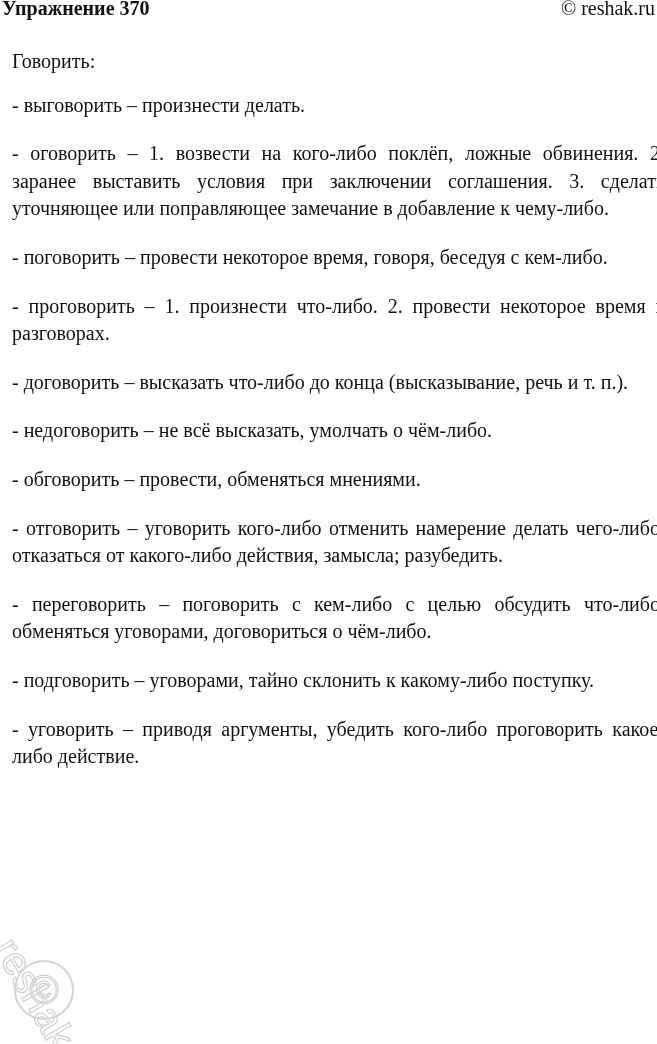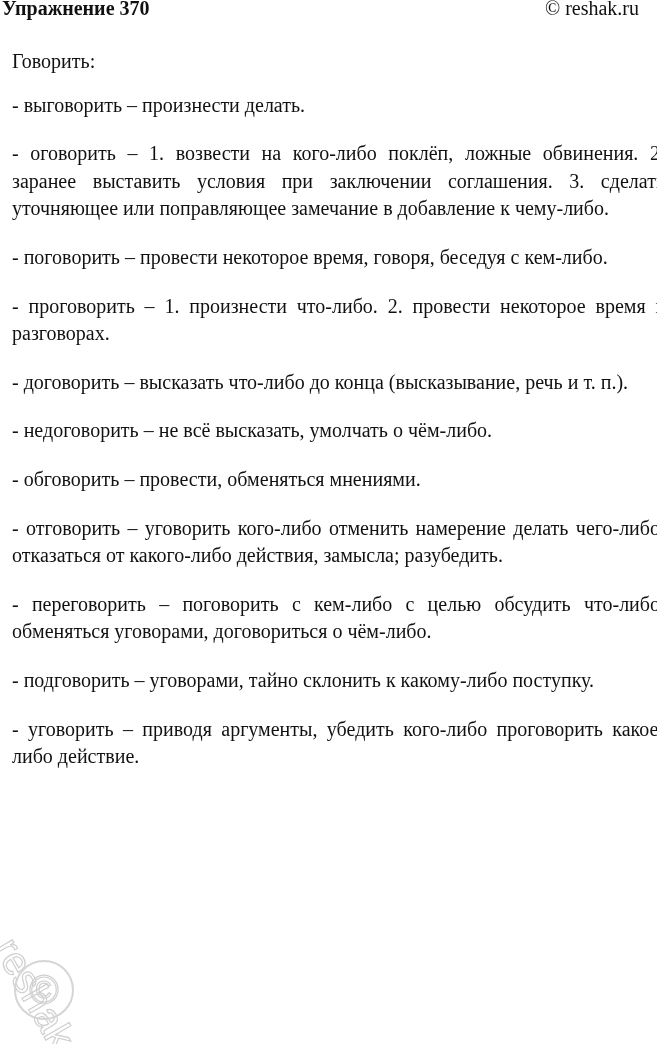--- a/index.html
+++ b/index.html
@@ -1,21 +1,21 @@
 <!DOCTYPE html>
 <html><head>
 <meta charset="utf-8">
 <style>
   html, body { margin: 0; padding: 0; background: #ffffff; }
   body {
     width: 657px; height: 1044px; overflow: hidden; position: relative;
     font-family: "Liberation Serif", serif; color: #111111;
   }
   .header {
-    position: absolute; top: 0; left: 2px; right: 18px; height: 22px;
+    position: absolute; top: 0; left: 2px; right: 2px; height: 22px;
     display: flex; justify-content: space-between; align-items: flex-start;
   }
   .title { font-weight: bold; font-size: 20px; line-height: 20px; margin-top: -2px; }
   .copyright { font-size: 20px; line-height: 20px; margin-top: -2px; }
   .content { position: absolute; top: 48px; left: 12px; width: 653px; }
   .p {
     font-size: 20px; line-height: 27.6px; text-align: justify;
     margin: 0 0 21px 0;
   }
   .p.intro { margin-bottom: 16px; }

